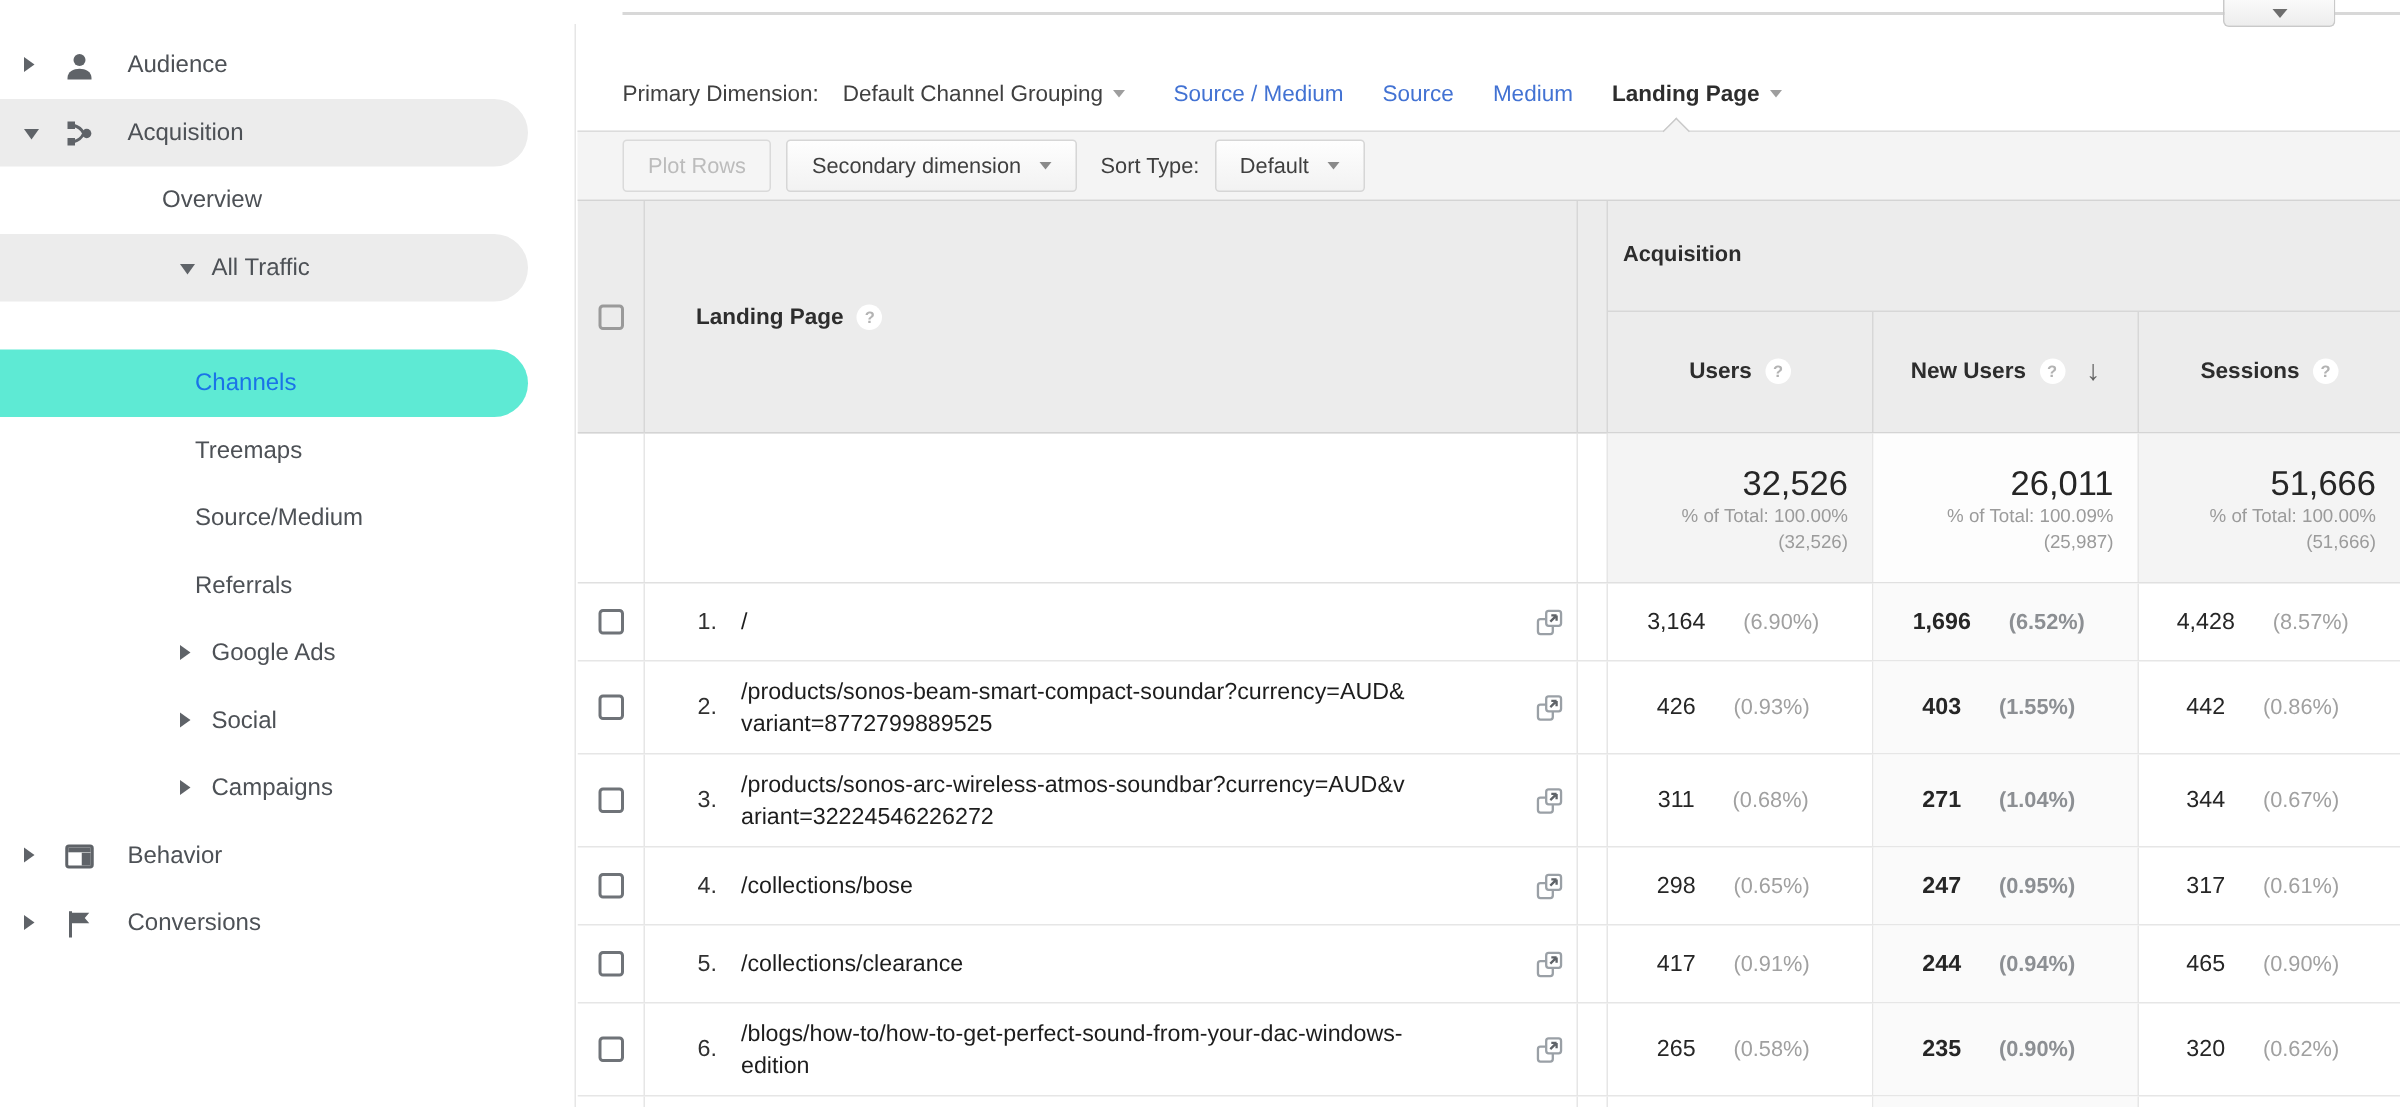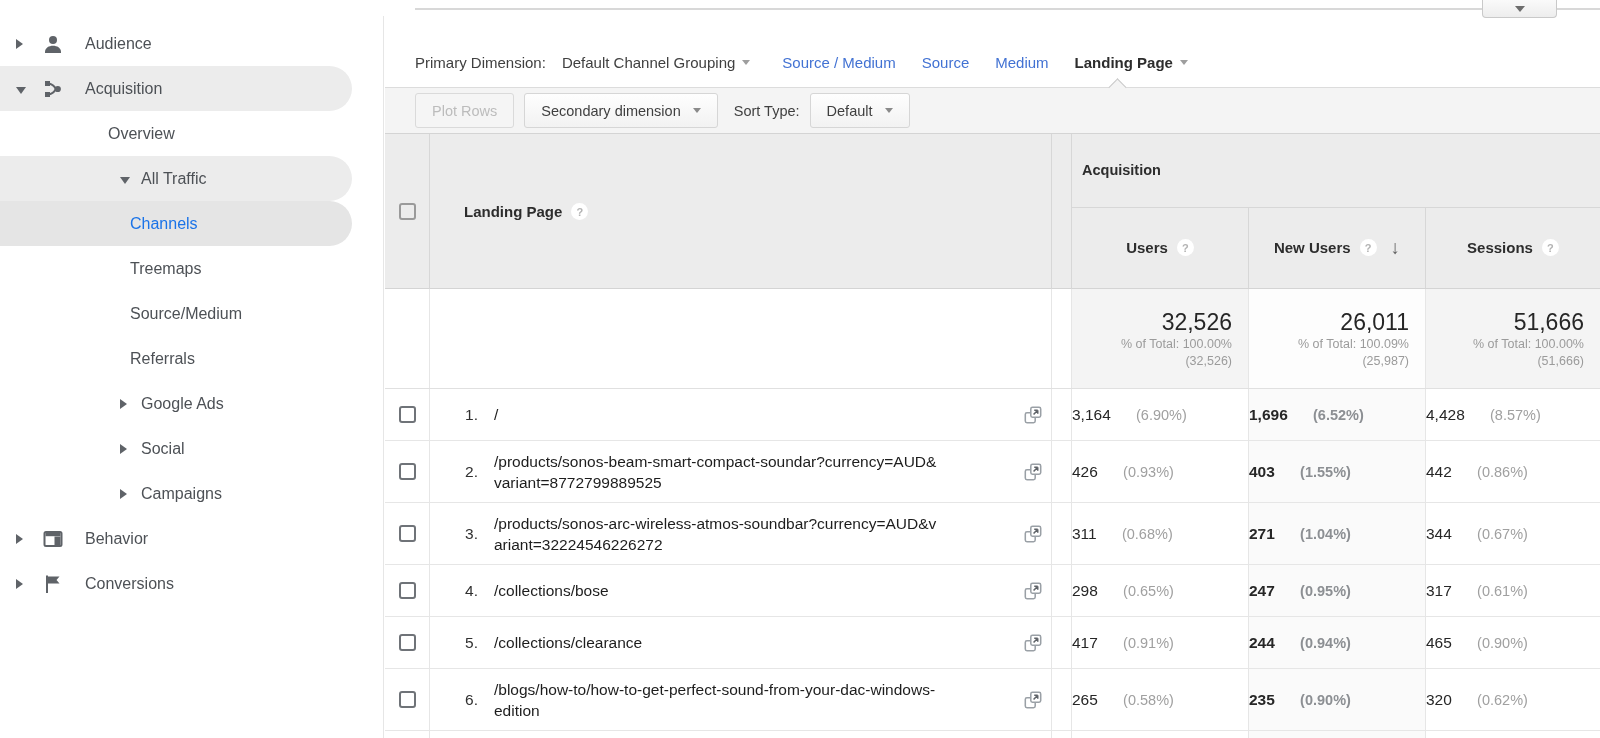--- a/index.html
+++ b/index.html
@@ -5,21 +5,21 @@
   * { margin:0; padding:0; box-sizing:border-box; }
   html,body { width:1600px; height:738px; overflow:hidden; background:#fff;
               font-family:"Liberation Sans", sans-serif; }
 
   
   #sidebar { position:absolute; left:0; top:16px; width:384px; height:738px;
              background:#fff; border-right:1px solid #e6e6e6; padding-top:5px; }
   .sb-item { height:45px; width:352px; display:flex; align-items:center;
              font-size:16px; color:#4d5156; border-radius:0 24px 24px 0; cursor:pointer; }
   .sb-item.pill { background:#ececec; }
-  .sb-item.selected { background:#e5e5e5; color:#1a73e8; }
+  .sb-item.selected { background:#5eead4; color:#1a73e8;margin-top:32px; }
   .lvl1 { padding-left:16px; }
   .lvl2 { padding-left:108px; }
   .lvl2arrow { padding-left:120px; }
   .lvl3 { padding-left:130px; }
   .arr { width:12px; display:inline-block; }
   .arr-r { width:0; height:0; border-left:7px solid #5f6368;
            border-top:5px solid transparent; border-bottom:5px solid transparent; display:inline-block; }
   .arr-d { width:0; height:0; border-top:7px solid #5f6368;
            border-left:5px solid transparent; border-right:5px solid transparent; display:inline-block; }
   .sb-ico { width:24px; height:24px; margin-left:13px; margin-right:20px; flex:none; }
@@ -85,21 +85,21 @@
   .tot-val { font-size:23px; color:#262626; line-height:28px; }
   .tot-sub { font-size:12.5px; color:#9b9b9b; line-height:17px; }
 
   .brow { border-bottom:1px solid #e6e6e6; }
   .brow.h1 { height:52px; } .brow.h2 { height:62px; }
   .brow .c-land { display:flex; align-items:center; padding-left:22px; }
   .row-num { width:26px; text-align:right; font-size:15.5px; color:#303030; flex:none; }
   .row-path { flex:1; margin-left:16px; font-size:15.5px; color:#1d1d1d; line-height:21px;
               white-space:pre-wrap; word-break:break-all; }
   .open-ico { width:22px; height:22px; flex:none; margin:0 7px 0 4px; cursor:pointer; }
-  .brow .c-m { display:flex; align-items:center; justify-content:flex-start; padding-right:9px; }
+  .brow .c-m { display:flex; align-items:center; justify-content:center; padding-right:9px; }
   .brow .c-m.sorted { background:#fafafa; }
   .val { font-size:15.5px; color:#262626; }
   .pct { width:68px; text-align:right; font-size:14.5px; color:#a0a0a0; margin-left:8px; }
   .sorted .val { font-weight:bold; }
   .sorted .pct { font-weight:bold; color:#8c8f93; }
   .partial { height:14px; }
 
   .cb { width:17px; height:17px; border:2px solid #6f7378; border-radius:3px; background:#fff; display:inline-block; cursor:pointer; }
   .thead .cb { border-color:#9a9a9a; background:transparent; }
 </style>

